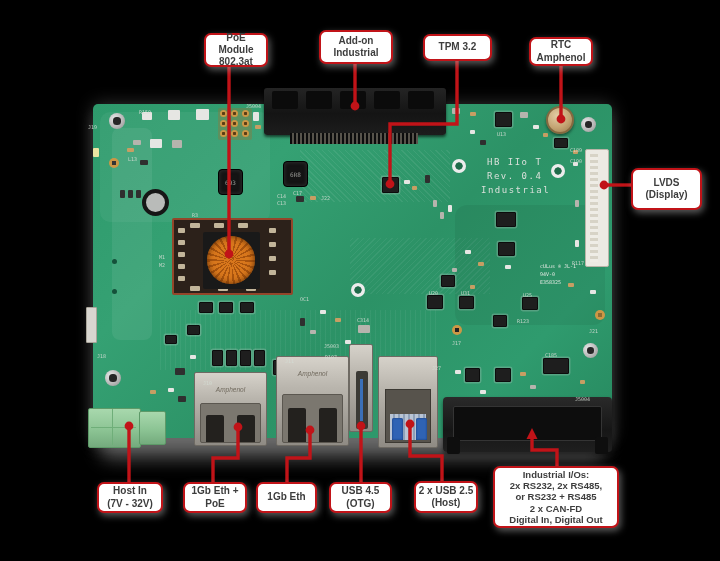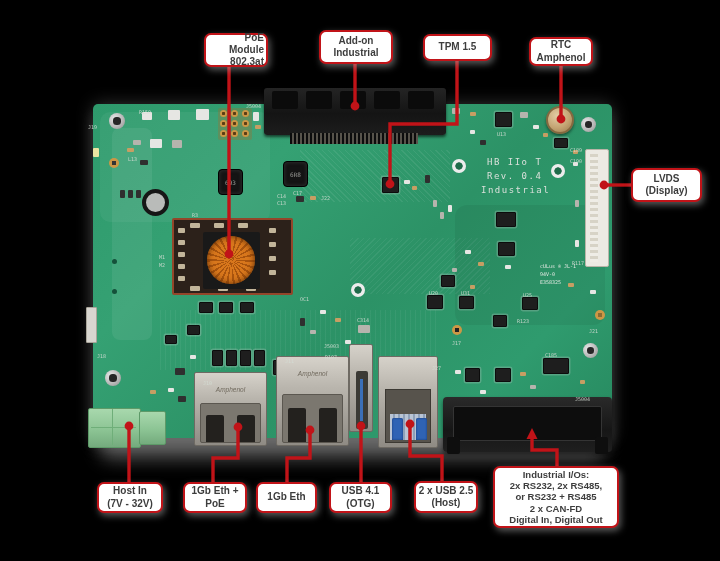--- a/index.html
+++ b/index.html
@@ -361,34 +361,34 @@
       <circle cx="310" cy="430" r="4.4" fill="#c11318"></circle>
       <polyline points="361,482 361,426" fill="none" stroke="#c11318" stroke-width="3.4"></polyline>
       <circle cx="361" cy="426" r="4.4" fill="#c11318"></circle>
       <polyline points="442,481 442,456 410,456 410,424" fill="none" stroke="#c11318" stroke-width="3.4"></polyline>
       <circle cx="410" cy="424" r="4.4" fill="#c11318"></circle>
       <polyline points="557,466 557,450 532,450 532,432" fill="none" stroke="#c11318" stroke-width="3.4"></polyline>
       <path d="M 532 428 L 526.5 439 L 537.5 439 Z" fill="#c11318"></path>
     </svg>
 
   <div id="callouts-layer">
-      <div class="callout" style="left: 204px; top: 33px; width: 64px; height: 34px; text-align: right;">PoE Module
+      <div class="callout" style="left: 204px; top: 33px; width: 64px; height: 34px;">PoE Module
 802.3at</div>
       <div class="callout" style="left: 319px; top: 30px; width: 74px; height: 34px;">Add-on
 Industrial</div>
-      <div class="callout" style="left: 423px; top: 34px; width: 69px; height: 27px;">TPM 1.5</div>
+      <div class="callout" style="left: 423px; top: 34px; width: 69px; height: 27px;">TPM 3.2</div>
       <div class="callout" style="left: 529px; top: 37px; width: 64px; height: 29px;">RTC Amphenol</div>
-      <div class="callout" style="left: 631px; top: 168px; width: 71px; height: 34px;">LVDS
+      <div class="callout" style="left: 631px; top: 168px; width: 71px; height: 42px;">LVDS
 (Display)</div>
       <div class="callout" style="left: 97px; top: 482px; width: 66px; height: 31px;">Host In
 (7V - 32V)</div>
       <div class="callout" style="left: 183px; top: 482px; width: 64px; height: 31px;">1Gb Eth +
 PoE</div>
       <div class="callout" style="left: 256px; top: 482px; width: 61px; height: 31px;">1Gb Eth</div>
-      <div class="callout" style="left: 329px; top: 482px; width: 63px; height: 31px;">USB 4.1
+      <div class="callout" style="left: 329px; top: 482px; width: 63px; height: 31px;">USB 4.5
 (OTG)</div>
       <div class="callout" style="left: 414px; top: 481px; width: 64px; height: 32px;">2 x USB 2.5
 (Host)</div>
       <div class="callout small" style="left: 493px; top: 466px; width: 126px; height: 62px;">Industrial I/Os:
 2x RS232, 2x RS485,
 or RS232 + RS485
 2 x CAN-FD
 Digital In, Digital Out</div>
     </div>
 </div>

